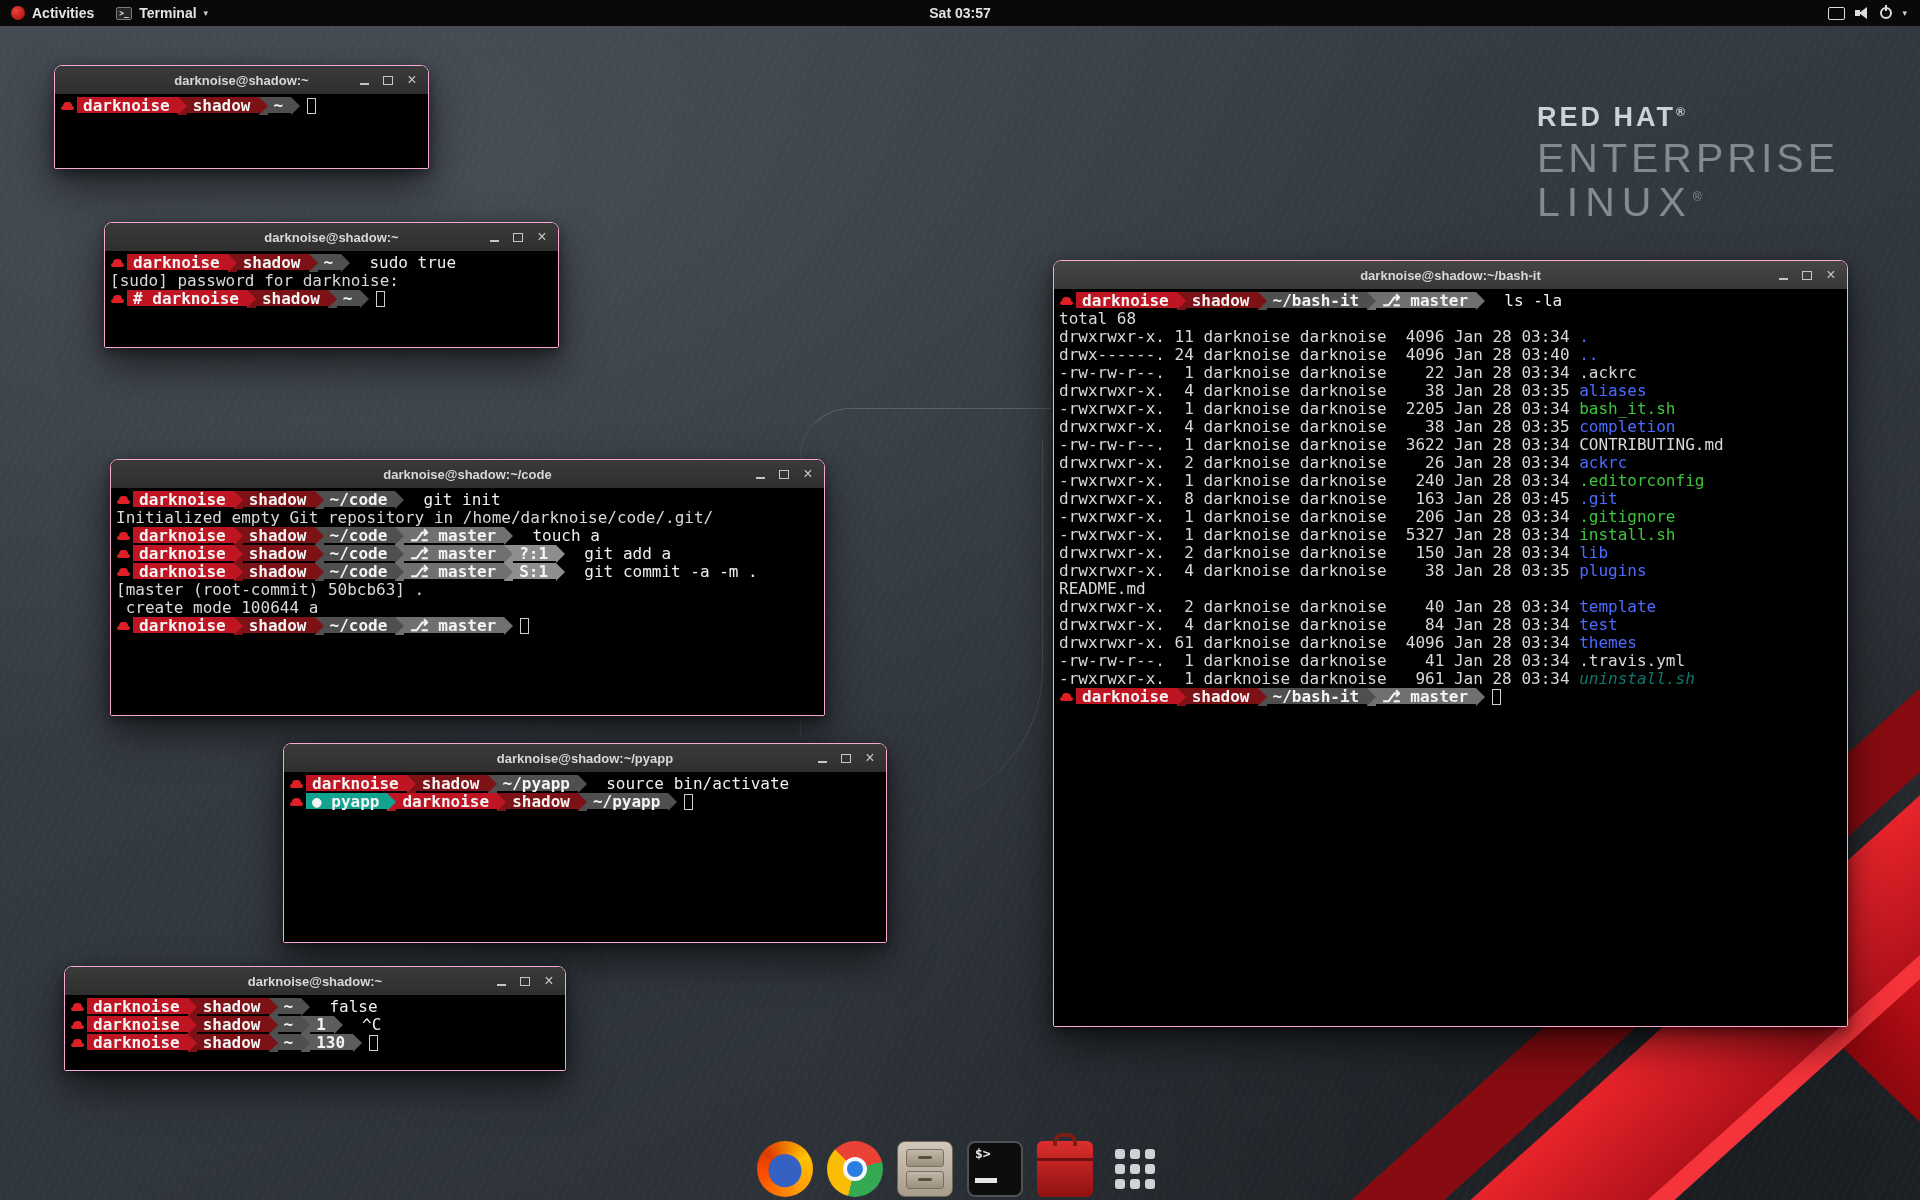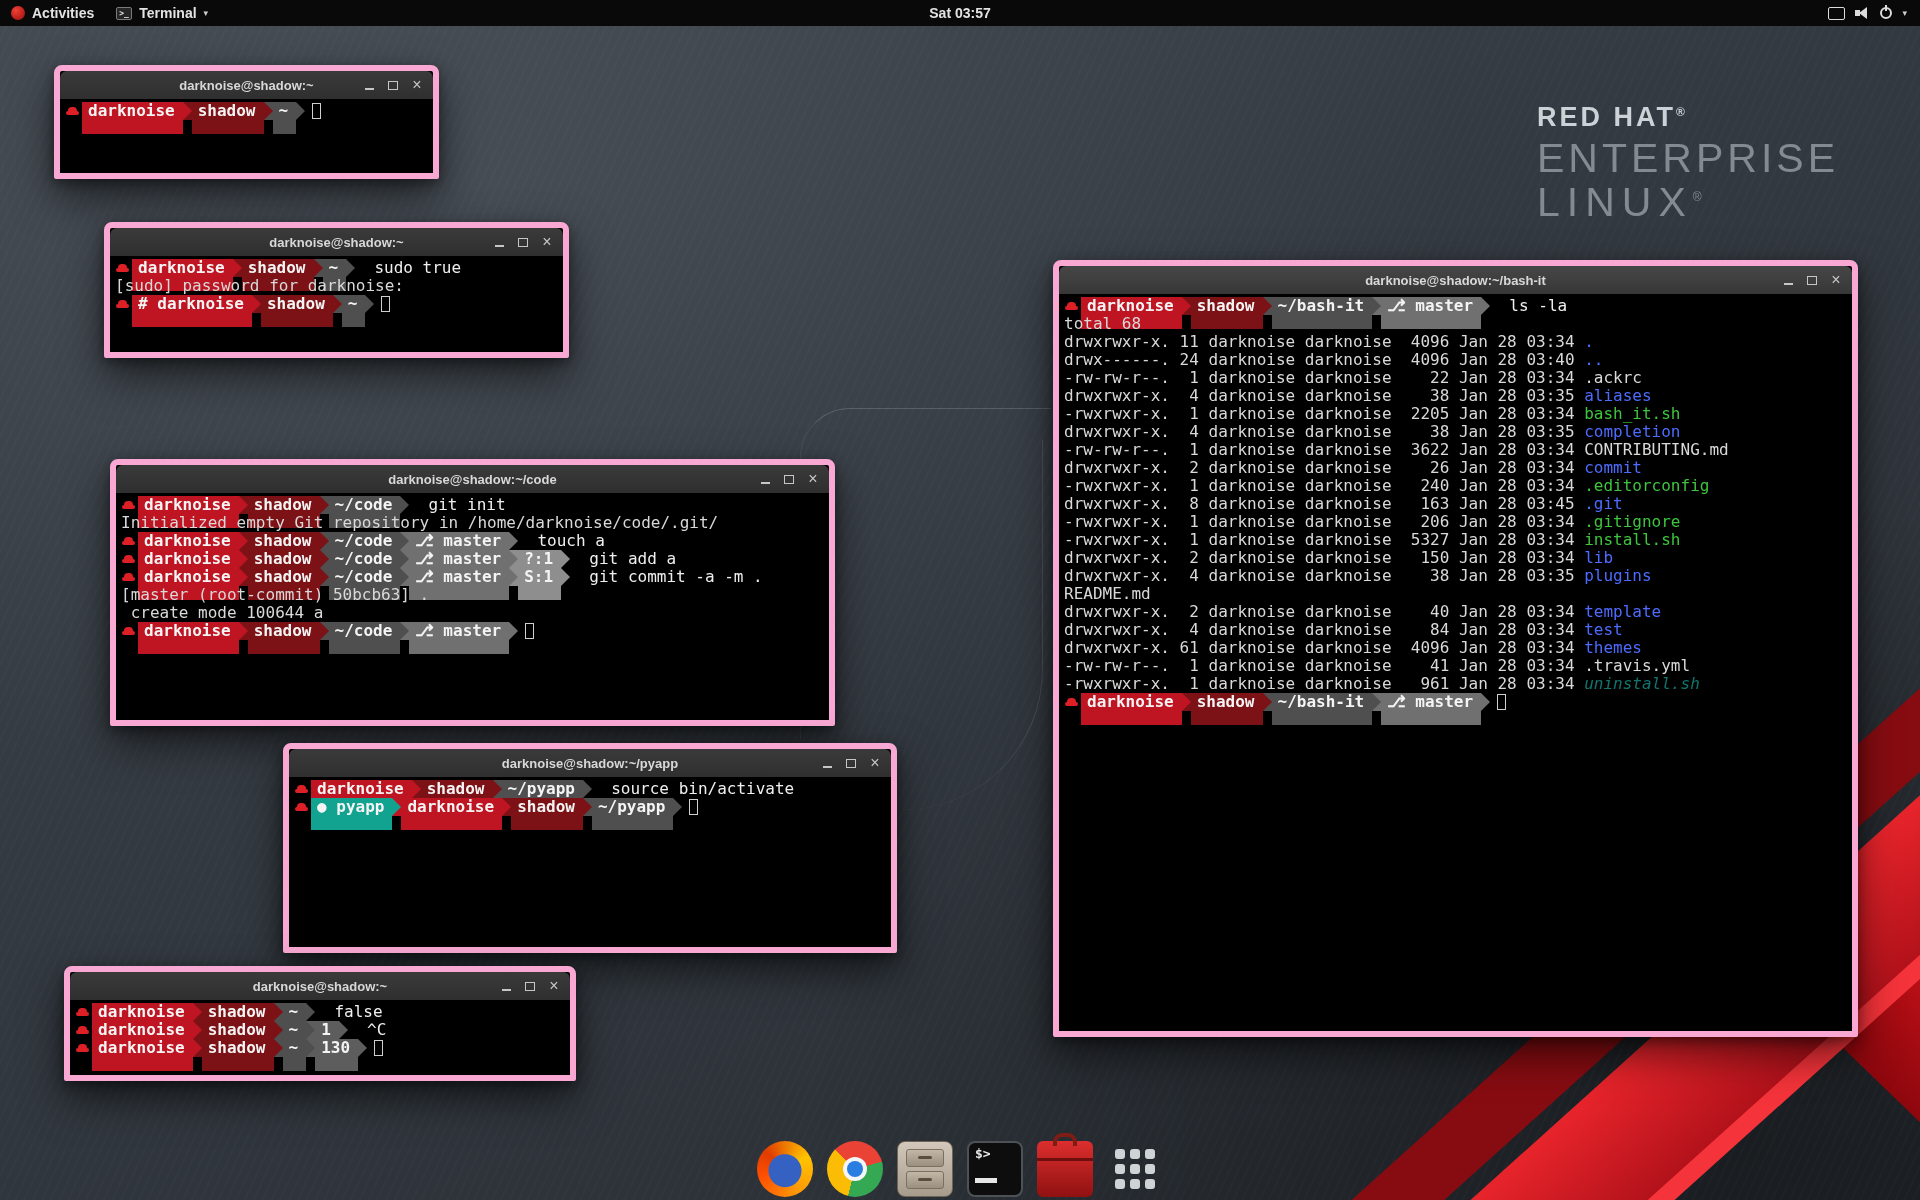--- a/index.html
+++ b/index.html
@@ -49,37 +49,37 @@
   .ico-display{width:15px;height:11px;border:1.5px solid #dcdcdc;border-radius:2px;display:inline-block}
   .ico-volume{position:relative;width:15px;height:14px;display:inline-block}
   .ico-volume::before{content:"";position:absolute;left:0;top:4px;width:5px;height:6px;background:#dcdcdc}
   .ico-volume::after{content:"";position:absolute;left:4px;top:1px;width:0;height:0;
     border-right:8px solid #dcdcdc;border-top:6px solid transparent;border-bottom:6px solid transparent}
   .ico-power{width:12px;height:12px;border:2px solid #dcdcdc;border-radius:50%;position:relative;display:inline-block;box-sizing:border-box}
   .ico-power::before{content:"";position:absolute;left:50%;top:-4px;width:2px;height:6px;margin-left:-1px;background:#dcdcdc}
 
   
   .windows-layer{position:absolute;inset:0;z-index:5}
-  .twin{position:absolute;border:6px solid #f9a8d4;border-radius:8px 8px 2px 2px;background:#000;
+  .twin{position:absolute;border:1px solid #f9a8d4;border-radius:8px 8px 2px 2px;background:#000;
     box-shadow:0 18px 42px rgba(0,0,0,0.55), 0 4px 12px rgba(0,0,0,0.4)}
   .titlebar{position:relative;height:28px;border-radius:7px 7px 0 0;
     background:linear-gradient(#3a3a3a,#2f2f2f);border-bottom:1px solid #1d1d1d}
   .twin.focused .titlebar{background:linear-gradient(#464646,#373737)}
   .wtitle{position:absolute;inset:0;display:flex;align-items:center;justify-content:center;
     font-size:13px;font-weight:bold;color:#d8d8d8;pointer-events:none}
   .wbtns{position:absolute;right:6px;top:0;bottom:0;display:flex;align-items:center}
   .wbtn{width:20px;height:20px;display:flex;align-items:center;justify-content:center;margin-left:4px;color:#c6c6c6}
   .btn-min i{width:9px;height:2px;background:#c6c6c6;margin-top:8px}
   .btn-max i{width:10px;height:9px;border:1.5px solid #c6c6c6;box-sizing:border-box}
   .btn-close{font-size:16px;line-height:16px}
   .tcontent{position:absolute;top:28px;left:0;right:0;bottom:0;background:#000;padding:3px 5px;
     overflow:hidden;font:16px/18px "DejaVu Sans Mono",monospace}
   .tline{display:flex;height:18px;line-height:18px}
   .tline>*{flex:none}
-  .seg{height:32px;padding:0 8px 0 6px;color:#f4f4f4;white-space:pre;font-weight:bold}
+  .seg{height:16px;padding:0 8px 0 6px;color:#f4f4f4;white-space:pre;font-weight:bold}
   .parr{width:9px;height:18px;overflow:hidden;position:relative}
   .parr i{display:block;width:0;height:0;border-top:9px solid transparent;border-bottom:9px solid transparent;
     border-left:9px solid transparent}
   .hat{width:17px;height:18px;position:relative}
   .hat::before{content:"";position:absolute;left:3px;top:5px;width:9px;height:5px;background:#de1f26;border-radius:4px 4px 0 0}
   .hat::after{content:"";position:absolute;left:1px;top:9px;width:13px;height:4px;background:#de1f26;border-radius:2px}
   .cmdtext{color:#efefef;white-space:pre}
   .outtext{color:#d9d9d9;white-space:pre}
   .cursor{width:9px;height:16px;border:1px solid #cfcfcf;margin-left:7px;margin-top:1px;box-sizing:border-box}
 
@@ -473,21 +473,21 @@
         <div class="tline">
           <span class="outtext">drwxrwxr-x.  4 darknoise darknoise    38 Jan 28 03:35 </span>
           <span class="outtext" style="color: rgb(77, 107, 255);">completion</span>
         </div>
         <div class="tline">
           <span class="outtext">-rw-rw-r--.  1 darknoise darknoise  3622 Jan 28 03:34 </span>
           <span class="outtext" style="color: rgb(217, 217, 217);">CONTRIBUTING.md</span>
         </div>
         <div class="tline">
           <span class="outtext">drwxrwxr-x.  2 darknoise darknoise    26 Jan 28 03:34 </span>
-          <span class="outtext" style="color: rgb(77, 107, 255);">commit</span>
+          <span class="outtext" style="color: rgb(77, 107, 255);">ackrc</span>
         </div>
         <div class="tline">
           <span class="outtext">-rwxrwxr-x.  1 darknoise darknoise   240 Jan 28 03:34 </span>
           <span class="outtext" style="color: rgb(62, 196, 62);">.editorconfig</span>
         </div>
         <div class="tline">
           <span class="outtext">drwxrwxr-x.  8 darknoise darknoise   163 Jan 28 03:45 </span>
           <span class="outtext" style="color: rgb(77, 107, 255);">.git</span>
         </div>
         <div class="tline">

